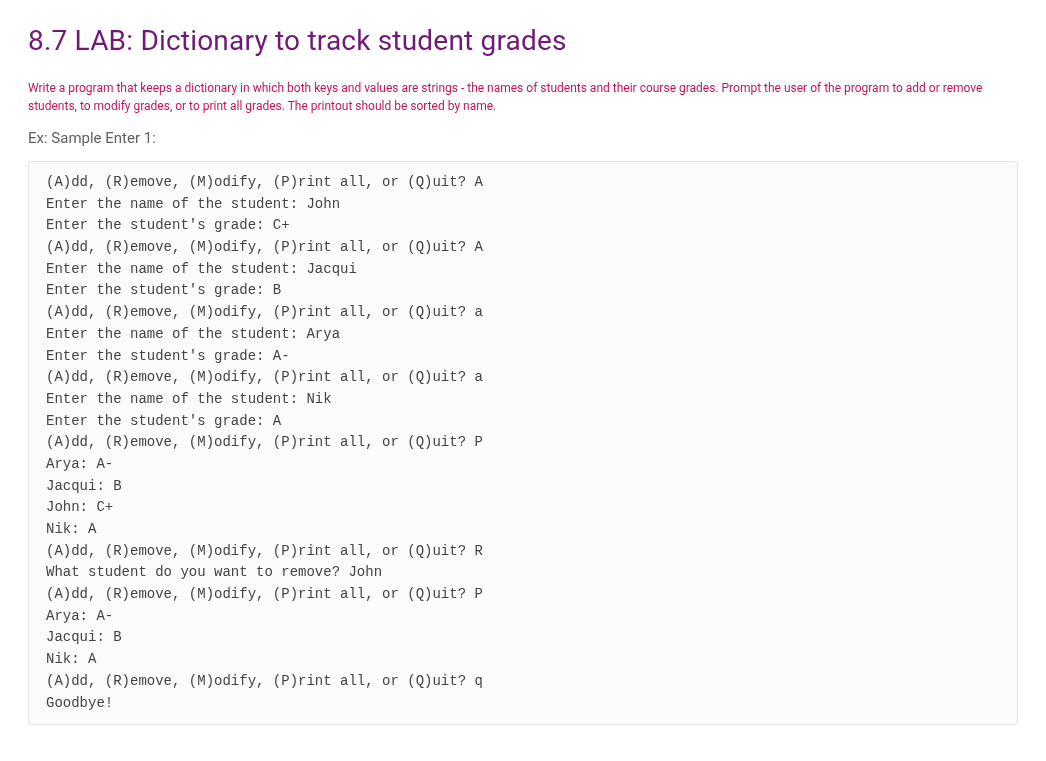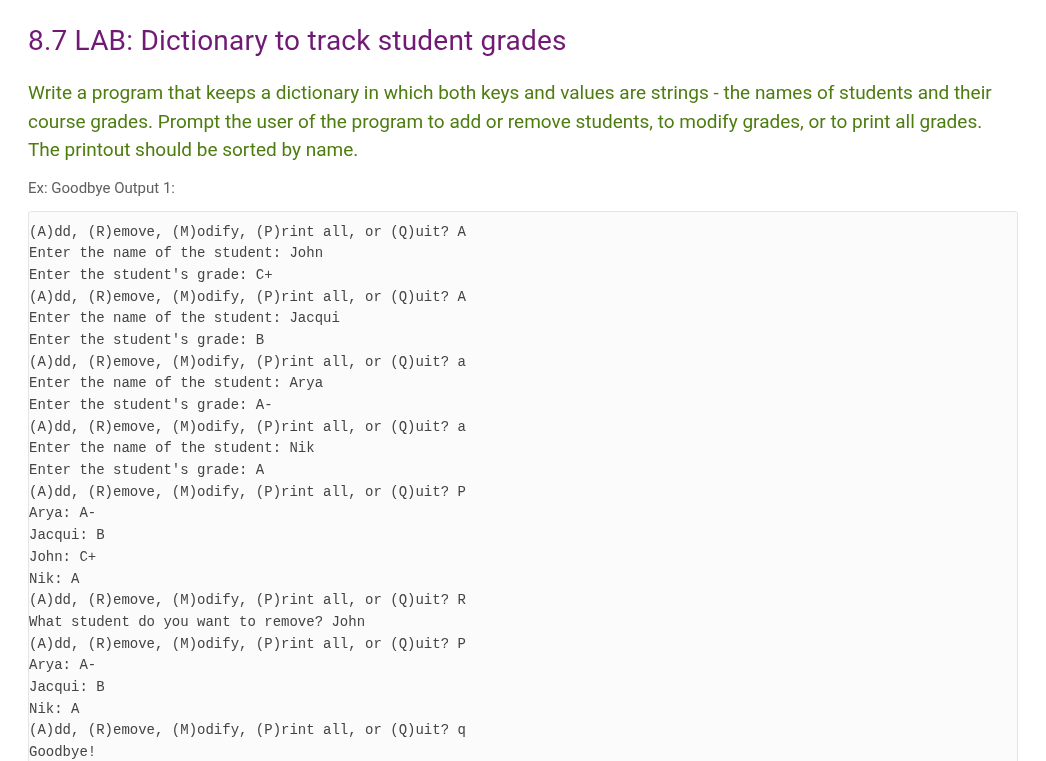--- a/index.html
+++ b/index.html
@@ -14,52 +14,52 @@
       width: 1046px;
     }
     h2.title {
       font-size: 28px;
       font-weight: 400;
       color: #701a75;
       margin: 0 0 22px 0;
       letter-spacing: 0.2px;
     }
     p.description {
-      font-size: 19px;
+      font-size: 12px;
       line-height: 1.5;
-      color: #4d7c0f;
+      color: #be185d;
       margin: 0 0 14px 0;
     }
     p.example-label {
       font-size: 15px;
       color: #606060;
       margin: 0 0 14px 0;
     }
     pre.code-block {
       background: #fbfbfb;
       border: 1px solid #e5e5e5;
       border-radius: 3px;
-      padding: 10px 0;
+      padding: 10px 17px;
       font-family: "Courier New", Courier, monospace;
       font-size: 14px;
       line-height: 1.55;
       color: #444;
       margin: 0;
       white-space: pre;
       overflow-x: auto;
     }
   </style>
 </head>
 <body>
 
 <h2 class="title">8.7 LAB: Dictionary to track student grades</h2>
 
 <p class="description">Write a program that keeps a dictionary in which both keys and values are strings - the names of students and their course grades. Prompt the user of the program to add or remove students, to modify grades, or to print all grades. The printout should be sorted by name.</p>
 
-<p class="example-label">Ex: Goodbye Output 1:</p>
+<p class="example-label">Ex: Sample Enter 1:</p>
 
 <pre class="code-block">(A)dd, (R)emove, (M)odify, (P)rint all, or (Q)uit? A
 Enter the name of the student: John
 Enter the student's grade: C+
 (A)dd, (R)emove, (M)odify, (P)rint all, or (Q)uit? A
 Enter the name of the student: Jacqui
 Enter the student's grade: B
 (A)dd, (R)emove, (M)odify, (P)rint all, or (Q)uit? a
 Enter the name of the student: Arya
 Enter the student's grade: A-

